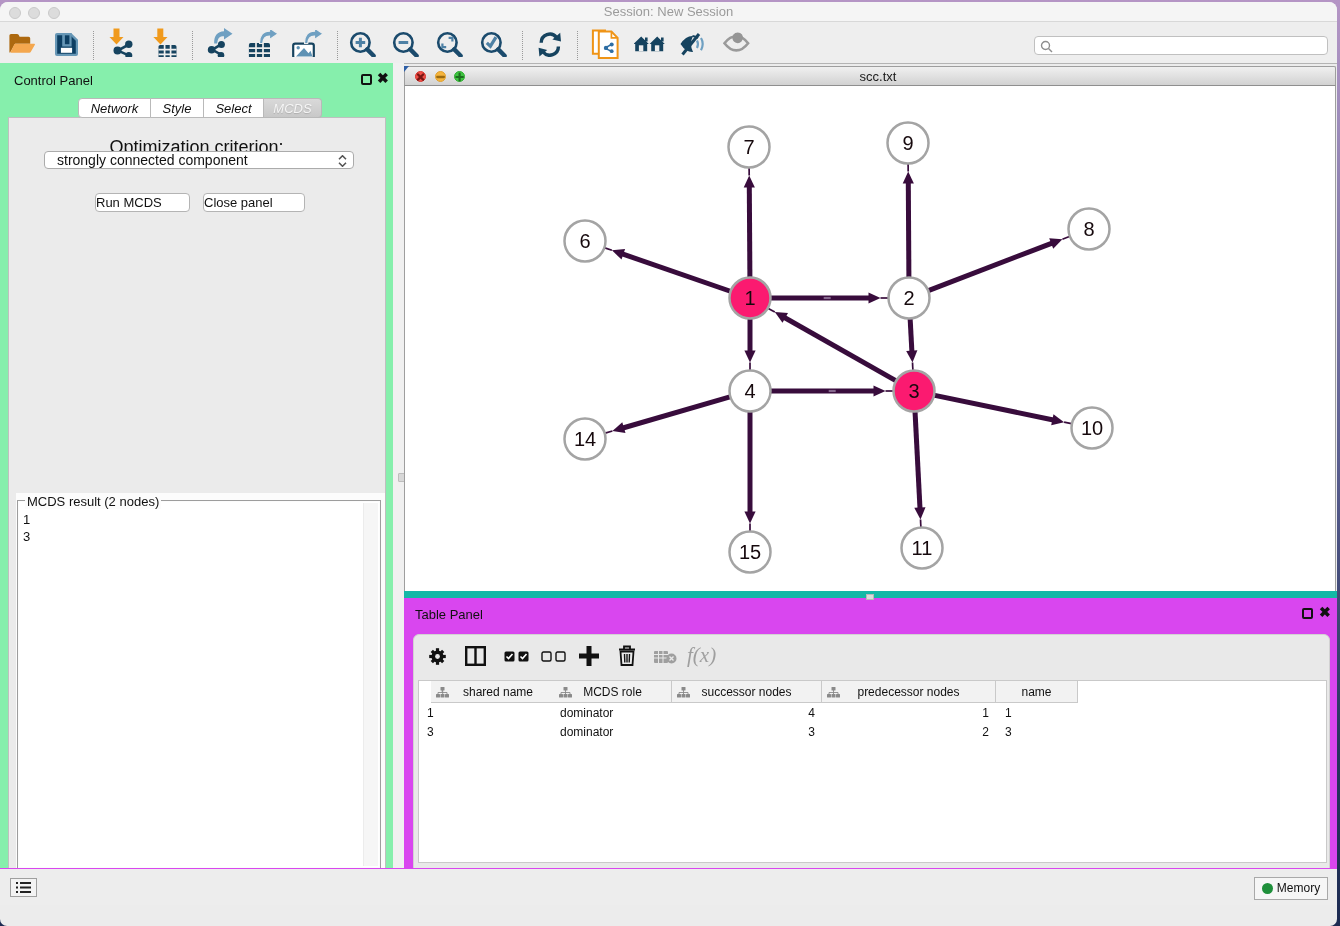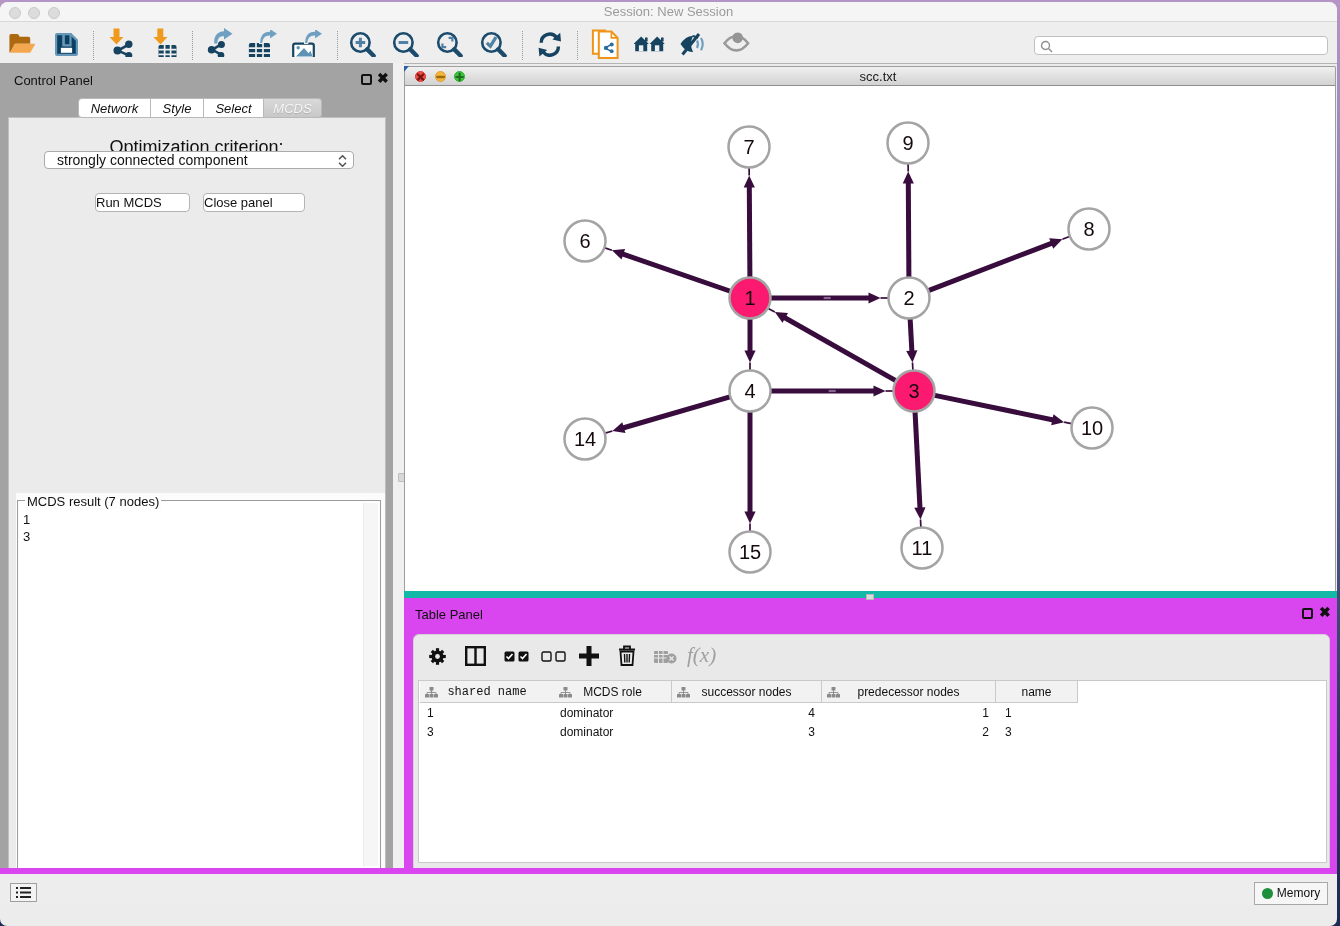--- a/index.html
+++ b/index.html
@@ -17,21 +17,21 @@
 #titlebar { position:absolute; left:0; top:0; width:100%; height:20px; background:#f5f5f5; border-bottom:1px solid #d8d8d8; }
 .tl { position:absolute; top:5px; width:12px; height:12px; border-radius:50%; background:#dcdcdc; border:1px solid #c9c9c9; }
 #title-text { position:absolute; top:0; left:0; width:100%; text-align:center; font-size:13px; line-height:20px; color:#9b9b9b; }
 
 #toolbar { position:absolute; left:0; top:20px; width:100%; height:42px; background:#eeeeee; border-bottom:1px solid #b4b4b4; }
 .tbsep { position:absolute; top:9px; height:29px; width:1px; border-left:1px dotted #9a9a9a; }
 .tbi { position:absolute; top:5px; }
 #searchbox { position:absolute; right:9px; top:14px; width:294px; height:19px; background:#fff; border:1px solid #c0c0c0; border-radius:4px; }
 #searchbox svg { position:absolute; left:5px; top:3px; }
 
-#cp { position:absolute; left:0; top:61px; width:393px; height:826px; background:#a3a3a3; }
+#cp { position:absolute; left:0; top:61px; width:393px; height:826px; background:#86efac; }
 #cp-head { position:absolute; left:14px; top:10px; font-size:13px; color:#111; }
 .panhead-float { position:absolute; width:11px; height:11px; border:2px solid #111; border-radius:2px; background:transparent; }
 .panhead-x { position:absolute; font-size:14px; font-weight:bold; color:#111; }
 #cp-box { position:absolute; left:8px; top:54px; width:378px; height:761px; background:#ebebeb; border:1px solid #bfbfbf; }
 
 .seg { position:absolute; display:flex; height:20px; font-size:13px; }
 .seg .t { background:#fff; border:1px solid #b9b9b9; border-left:none; color:#111; display:flex; align-items:center; justify-content:center;font-style:italic; }
 .seg .t:first-child { border-left:1px solid #b9b9b9; border-radius:4px 0 0 4px; }
 .seg .t:last-child { border-radius:0 4px 4px 0; }
 .seg .t.sel { background:linear-gradient(180deg,#d9d9d9,#c8c8c8); color:#f5f5f5; text-shadow:0 1px 1px rgba(0,0,0,0.15); }
@@ -61,21 +61,21 @@
 
 #tp { position:absolute; left:404px; top:589px; width:933px; height:298px; background:#d946ef; border-top:7px solid #14b8a6; }
 #tp-head { position:absolute; left:11px; top:9px; font-size:13px; color:#111; }
 #tp-box { position:absolute; left:9px; top:36px; width:917px; height:243px; background:#e9e9e9; border:1px solid #d2d2d2; border-radius:6px; }
 #tbl { position:absolute; left:4px; top:45px; right:2px; bottom:13px; background:#fff; border:1px solid #c9c9c9; font-size:12px; }
 .throw { position:absolute; height:22px; top:0; background:#f2f2f2; border-right:1px solid #c9c9c9; border-bottom:1px solid #c9c9c9; text-align:center; line-height:22px; color:#111; }
 .throw svg { position:absolute; left:5px; top:6px; }
 .tcell { position:absolute; font-size:12px; color:#111; height:19px; line-height:19px; }
 #tp-tabs { left:290px; top:273px; }
 
-#statusbar { position:absolute; left:0; top:866px; width:100%; height:37px; background:#ededed; border-top:6px solid #d946ef; }
+#statusbar { position:absolute; left:0; top:866px; width:100%; height:37px; background:#ededed; border-top:1px solid #d946ef; }
 #memory { position:absolute; right:9px; top:8px; width:74px; height:23px; background:#f6f6f6; border:1px solid #a9a9a9; font-size:12px; color:#111; text-align:center; line-height:21px; }
 #memory .dot { display:inline-block; width:11px; height:11px; background:#1e8f3a; border-radius:50%; vertical-align:-2px; margin-right:4px; }
 #listbtn { position:absolute; left:10px; top:9px; width:27px; height:19px; background:#f3f3f3; border:1px solid #9f9f9f; }
 svg text { font-family:"Liberation Sans", sans-serif; }
 </style>
 </head>
 <body>
 <div id="win">
   <div id="titlebar">
     <div class="tl" style="left:9px;"></div>
@@ -258,21 +258,21 @@
       <svg width="9" height="12" viewBox="0 0 9 12" style="position:absolute;right:6px;top:3px;">
           <path d="M1 4.2 L4.5 0.8 L8 4.2" fill="none" stroke="#555" stroke-width="1.6"></path>
           <path d="M1 7.8 L4.5 11.2 L8 7.8" fill="none" stroke="#555" stroke-width="1.6"></path>
         </svg>
     </div>
     <div class="btn" style="left:95px; top:130px; width:95px;">Run MCDS</div>
     <div class="btn" style="left:203px; top:130px; width:102px;">Close panel</div>
     <div id="resultpanel">
       <div id="groupbox">
         <div id="resultarea">1<br>3<div id="resultscroll"></div></div>
-        <div id="grouplabel">MCDS result (7 nodes)</div>
+        <div id="grouplabel">MCDS result (2 nodes)</div>
       </div>
     </div>
   </div>
   <div id="vsplit">
       <div class="grip"></div>
     </div>
   <div id="netframe">
     <div id="netbar">
       <svg width="5" height="6" style="position:absolute;left:-1px;top:-1px;">
           <path d="M0,0 L5,0 L0,6 Z" fill="#2e5fa6"></path>
@@ -437,21 +437,21 @@
               <line x1="4.5" y1="1" x2="4.5" y2="13"></line>
               <line x1="9" y1="1" x2="9" y2="13"></line>
             </g>
           <circle cx="17.5" cy="8.5" r="5" fill="#9f9f9f"></circle>
             <path d="M15.5 6.5 L19.5 10.5 M19.5 6.5 L15.5 10.5" stroke="#e9e9e9" stroke-width="1.4"></path>
         </svg>
 
         <div style="position:absolute;left:273px;top:8px;font-family:'Liberation Serif',serif;font-style:italic;font-size:21px;color:#9f9f9f;">f(x)</div>
       </div>
       <div id="tbl">
-        <div class="throw" style="left:1px; width:135px;font-family:Liberation Mono, monospace;"><svg width="13" height="11" viewBox="0 0 13 11" style="vertical-align:-1px;margin-right:7px;">
+        <div class="throw" style="left:12px; width:135px;"><svg width="13" height="11" viewBox="0 0 13 11" style="vertical-align:-1px;margin-right:7px;">
               <g fill="#8a8a8a">
                 <rect x="4.5" y="0" width="4" height="3.4" rx="0.5"></rect>
                 <rect x="0" y="7" width="4" height="3.4" rx="0.5"></rect>
                 <rect x="4.5" y="7" width="4" height="3.4" rx="0.5"></rect>
                 <rect x="9" y="7" width="4" height="3.4" rx="0.5"></rect>
                 <path d="M6.2 3 L6.2 6 M2 7 L2 5.5 L11 5.5 L11 7 M6.7 3 L6.7 7" stroke="#8a8a8a" fill="none" stroke-width="0.9"></path>
               </g>
             </svg>shared name</div>
         <div class="throw" style="left:135px; width:118px;"><svg width="13" height="11" viewBox="0 0 13 11" style="vertical-align:-1px;margin-right:7px;">
               <g fill="#8a8a8a">

